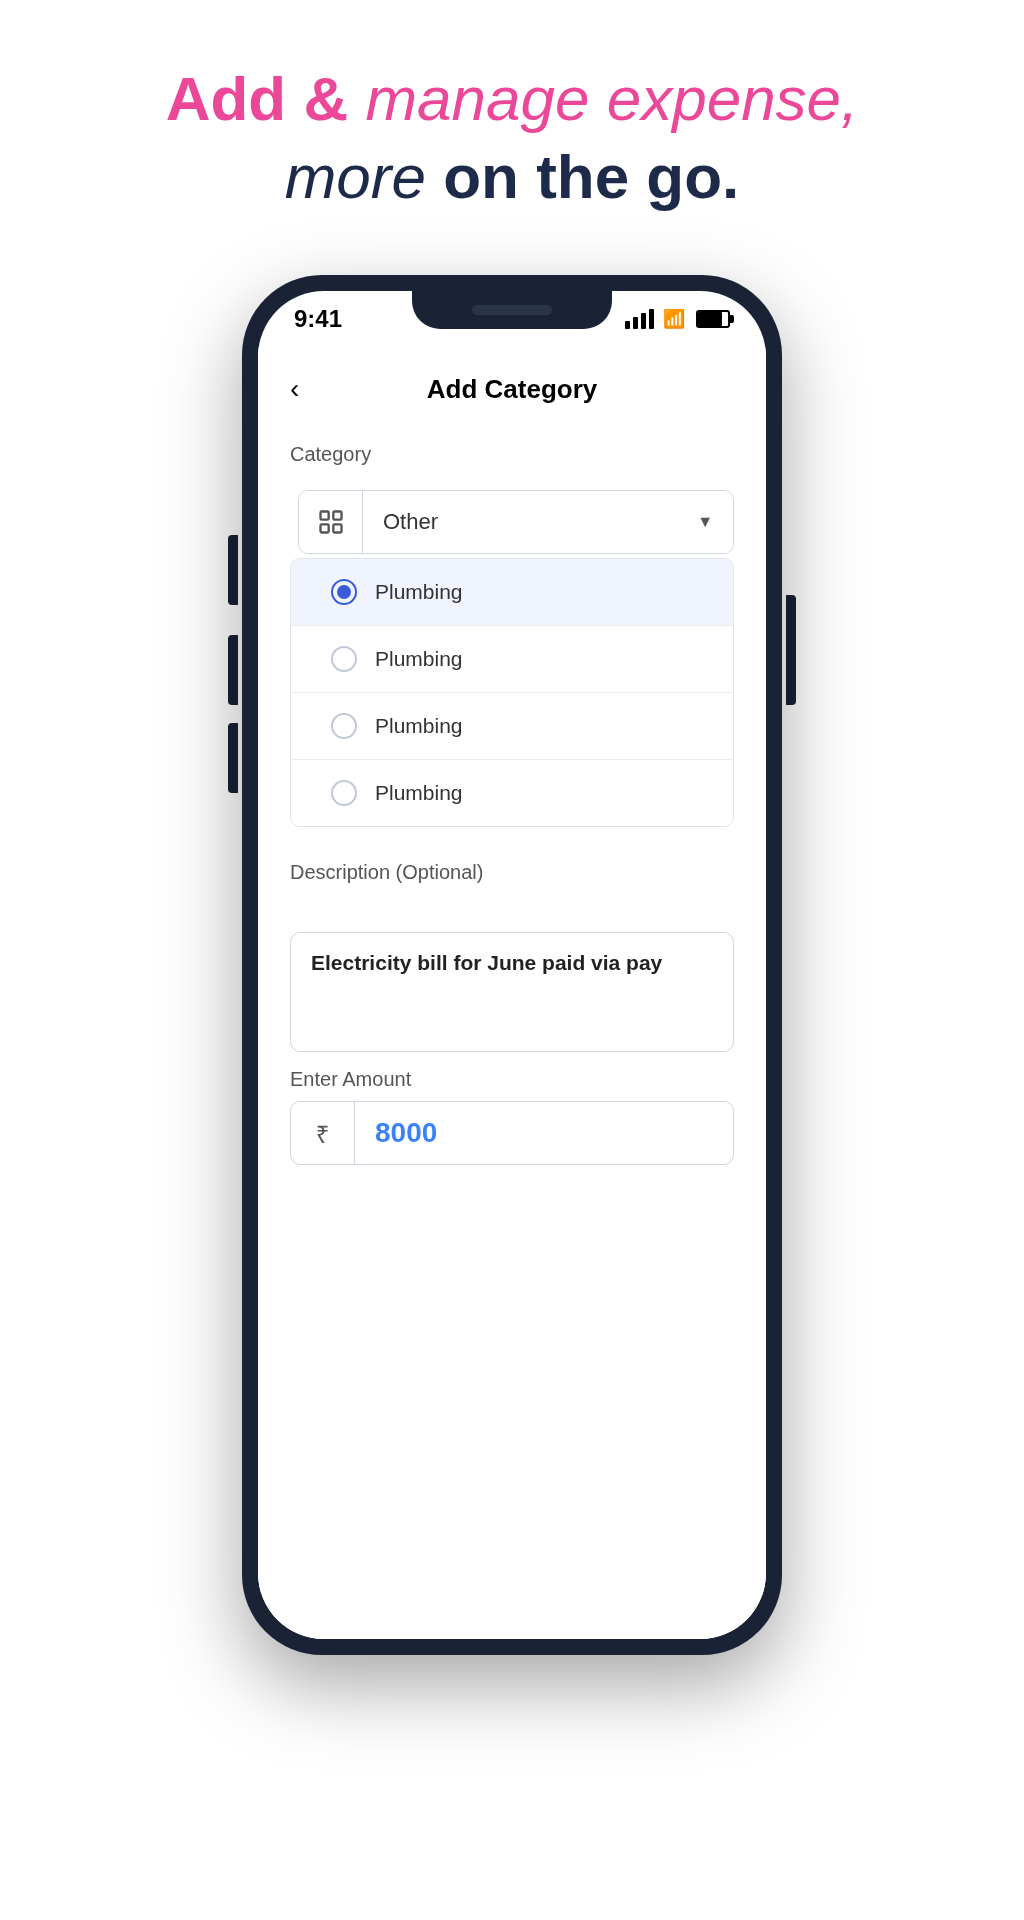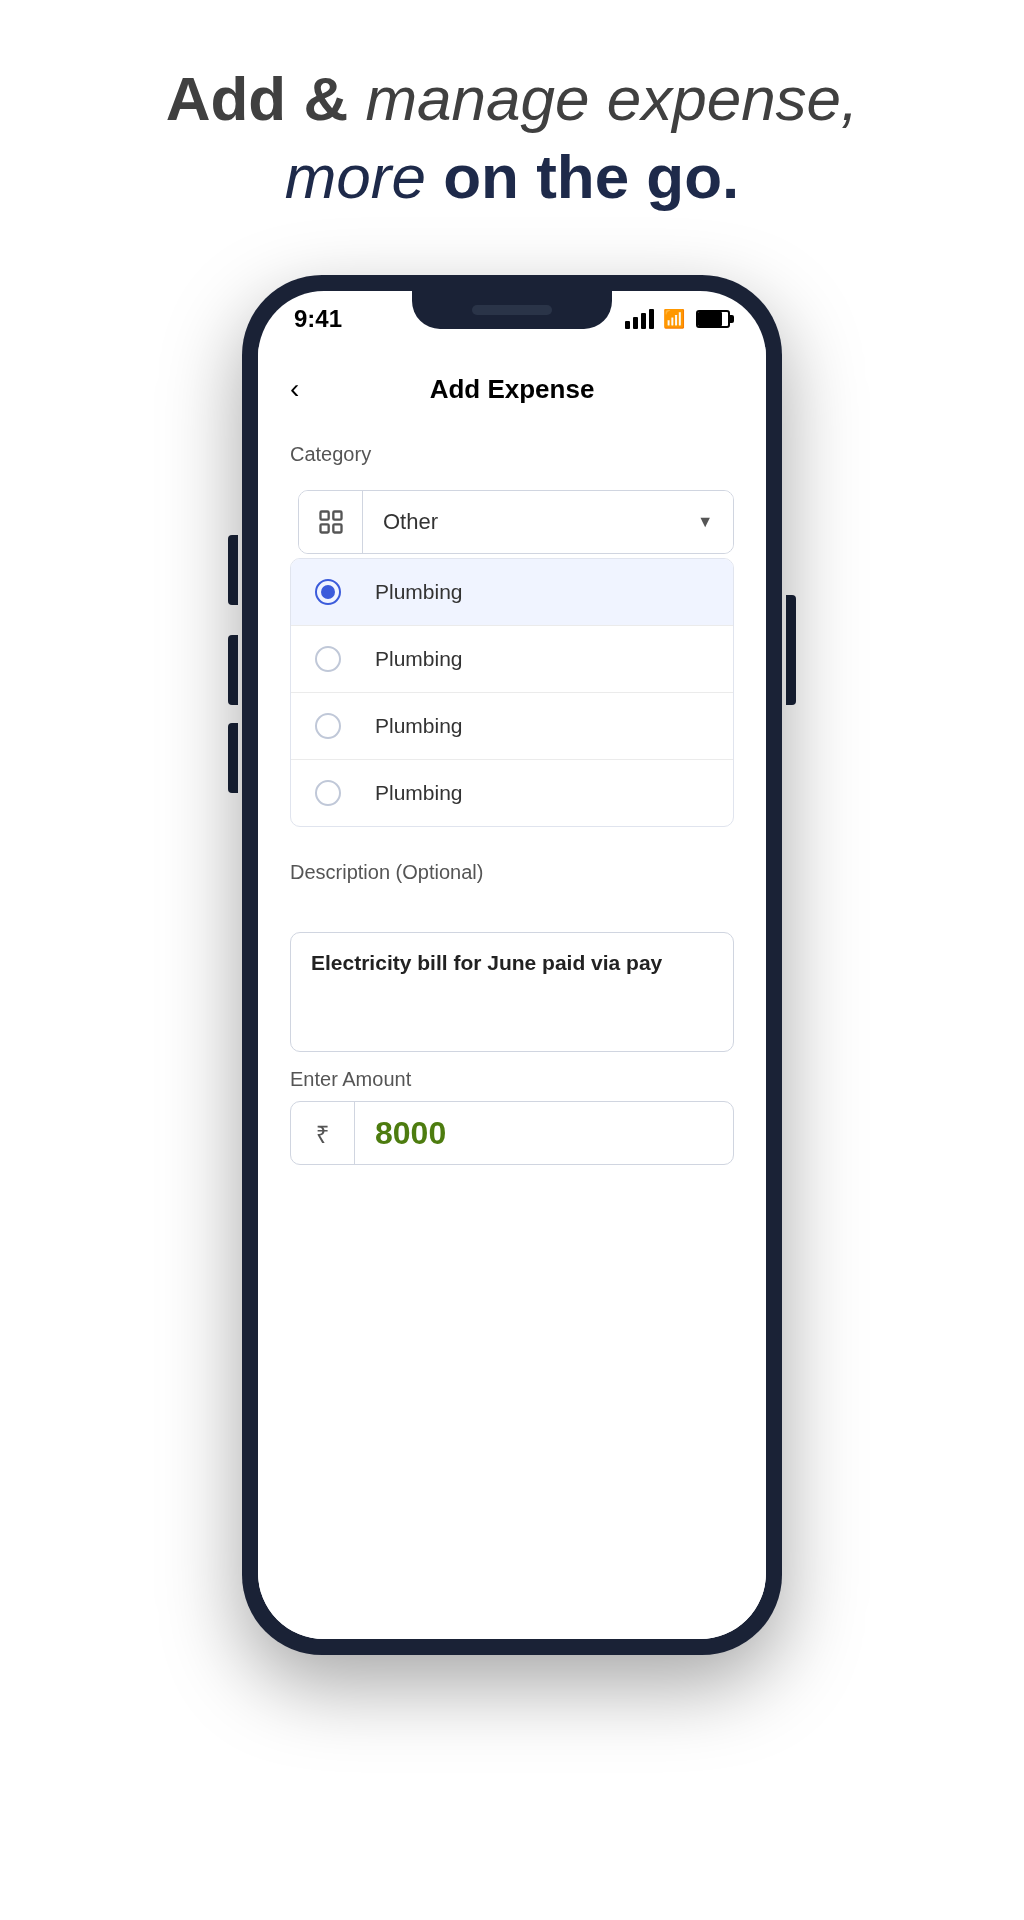--- a/index.html
+++ b/index.html
@@ -18,21 +18,21 @@
     
     .hero-text {
       margin-top: 60px;
       text-align: center;
       width: 700px;
       line-height: 1.25;
     }
 
     .hero-text .line1 {
       font-size: 62px;
-      color: #404040;
+      color: #ec4899;
     }
     .hero-text .line1 strong {
       font-weight: 800;
       font-style: normal;
     }
     .hero-text .line1 em {
       font-style: italic;
       font-weight: 300;
     }
     .hero-text .line2 {
@@ -295,22 +295,22 @@
       background: #ffffff;
       border: 1.5px solid #e0e4ee;
       border-radius: 10px;
       margin-top: 4px;
       overflow: hidden;
     }
 
     .radio-item {
       display: flex;
       align-items: center;
-      padding: 20px 24px;
-      gap: 34px;
+      padding: 20px 40px;
+      gap: 18px;
       cursor: pointer;
       border-bottom: 1px solid #ebebeb;
     }
     .radio-item:last-child {
       border-bottom: none;
     }
     .radio-item.selected {
       background: #f0f4ff;
     }
 
@@ -377,23 +377,23 @@
       display: flex;
       align-items: center;
       justify-content: center;
       border-right: 1.5px solid #d0d5e0;
       font-size: 24px;
       color: #555;
       height: 100%;
     }
     .amount-value {
       padding: 0 20px;
-      font-size: 32px;
+      font-size: 28px;
       font-weight: 700;
-      color: #4d7c0f;
+      color: #3b82f6;
     }
   </style>
 </head>
 <body>
 
 <div class="hero-text">
   <div class="line1">
     <strong>Add &amp;</strong><em> manage expense,</em>
   </div>
   <div class="line3">
@@ -428,21 +428,21 @@
           <div class="battery-icon">
             <div class="battery-fill"></div>
           </div>
         </div>
       </div>
 
       <div class="app-content">
 
         <div class="app-header">
           <span class="back-btn">‹</span>
-          <span class="header-title">Add Expense</span>
+          <span class="header-title">Add Category</span>
         </div>
 
         <div class="form-area">
 
           <div class="field-label">Category</div>
 
           <div class="category-dropdown">
             <div class="cat-icon-box">
               <svg class="cat-icon-svg" viewBox="0 0 24 24" fill="none" stroke="#555" stroke-width="2">
                 <rect x="3" y="3" width="7" height="7" rx="1"></rect>

